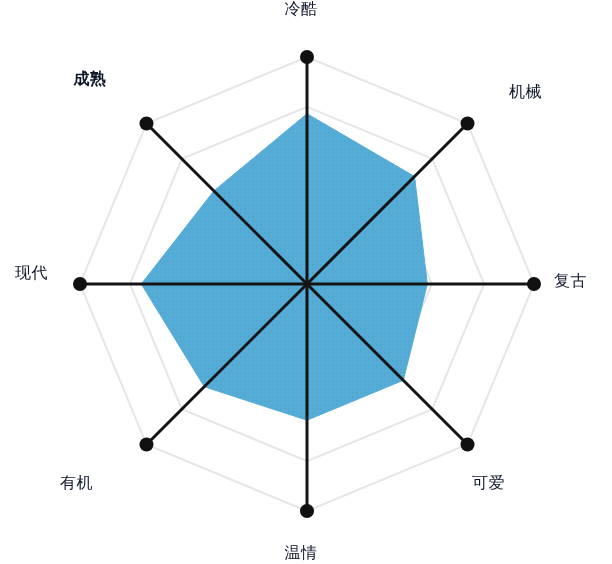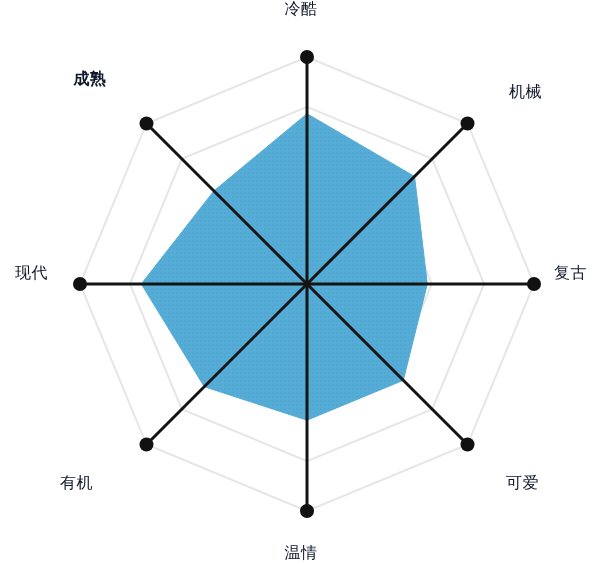--- a/index.html
+++ b/index.html
@@ -76,20 +76,20 @@
         <circle cx="467.51" cy="444.51" r="7" fill="#111111"></circle>
         <circle cx="307.00" cy="511.00" r="7" fill="#111111"></circle>
         <circle cx="146.49" cy="444.51" r="7" fill="#111111"></circle>
         <circle cx="80.00" cy="284.00" r="7" fill="#111111"></circle>
         <circle cx="146.49" cy="123.49" r="7" fill="#111111"></circle>
       </g>
   </svg>
 
   <div class="axis-label" id="lbl-0" style="left: 307px; top: 23px; transform: translate(-22.5px, -22px);">冷酷</div>
   <div class="axis-label" id="lbl-1" style="left: 509px; top: 93.4868px; transform: translate(0px, -22px); margin-top: 13px;">机械</div>
-  <div class="axis-label" id="lbl-2" style="left: 554px; top: 276px; transform: translate(0px, -11px); font-family: Liberation Serif, serif;">复古</div>
-  <div class="axis-label" id="lbl-3" style="left: 506px; top: 474.513px; transform: translate(0px, 0px);">可爱</div>
+  <div class="axis-label" id="lbl-2" style="left: 554px; top: 284px; transform: translate(0px, -11px); font-family: Liberation Serif, serif;">复古</div>
+  <div class="axis-label" id="lbl-3" style="left: 472px; top: 474.513px; transform: translate(0px, 0px);">可爱</div>
   <div class="axis-label" id="lbl-4" style="left: 307px; top: 545px; transform: translate(-22.5px, 0px);">温情</div>
   <div class="axis-label" id="lbl-5" style="left: 105px; top: 474.513px; transform: translate(-45px, 0px);">有机</div>
   <div class="axis-label" id="lbl-6" style="left: 60px; top: 276px; transform: translate(-45px, -11px);">现代</div>
   <div class="axis-label" id="lbl-7" style="left: 118.487px; top: 93.4868px; transform: translate(-45px, -22px); font-weight: bold;">成熟</div>
 
 </div>
 
 </body></html>

